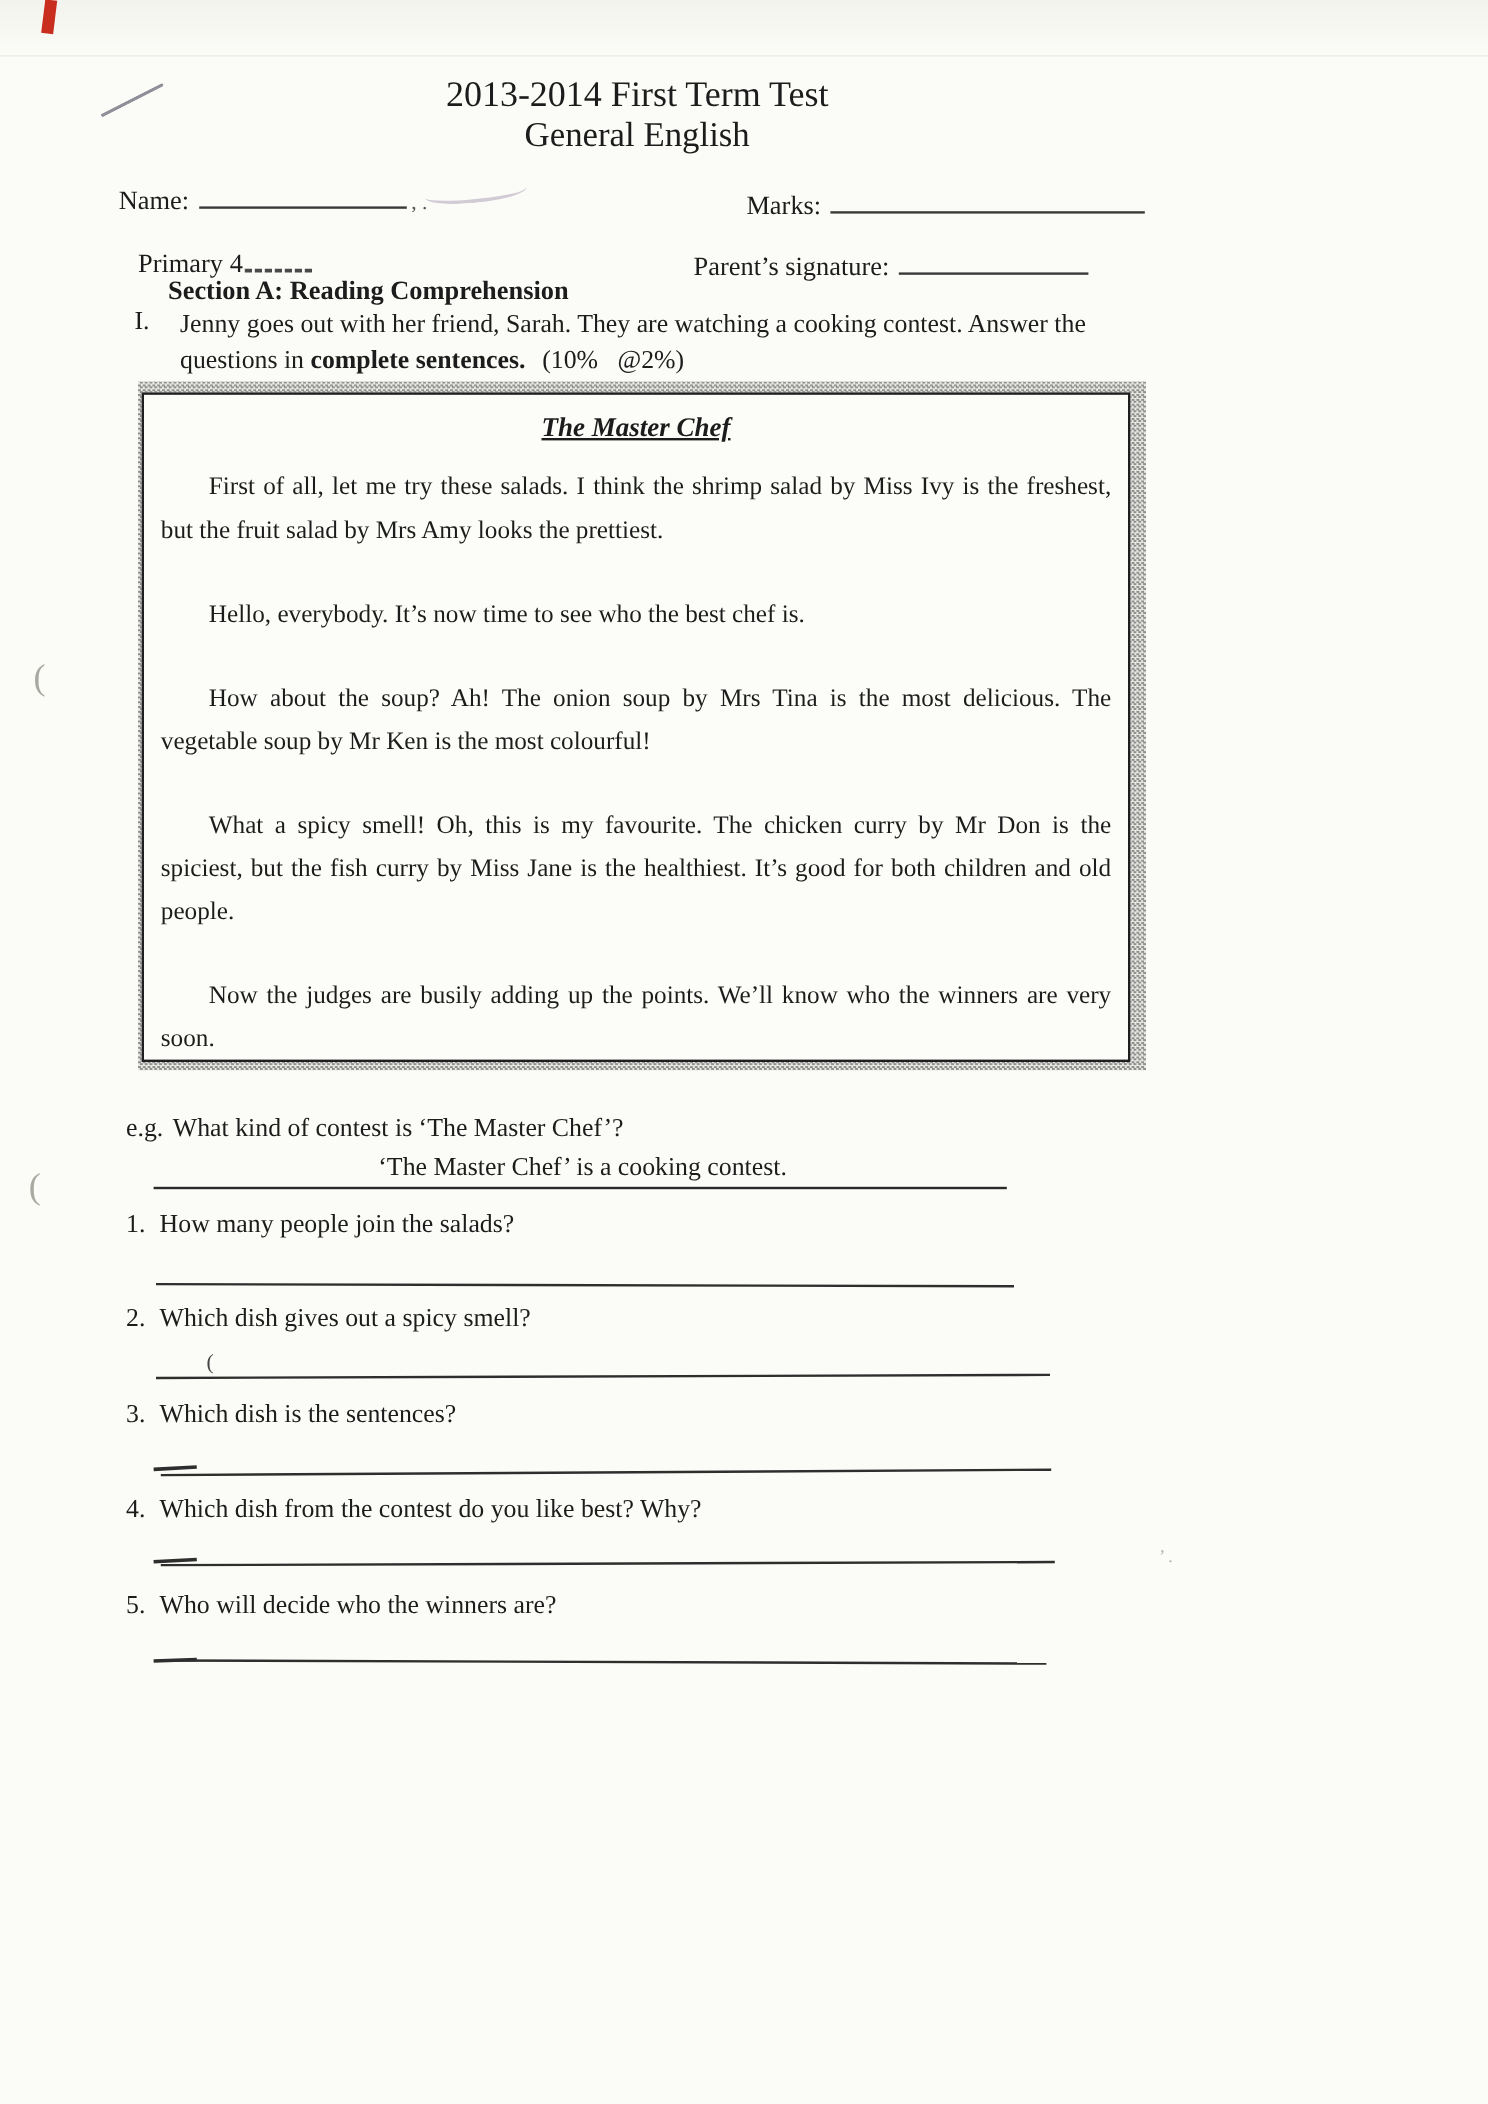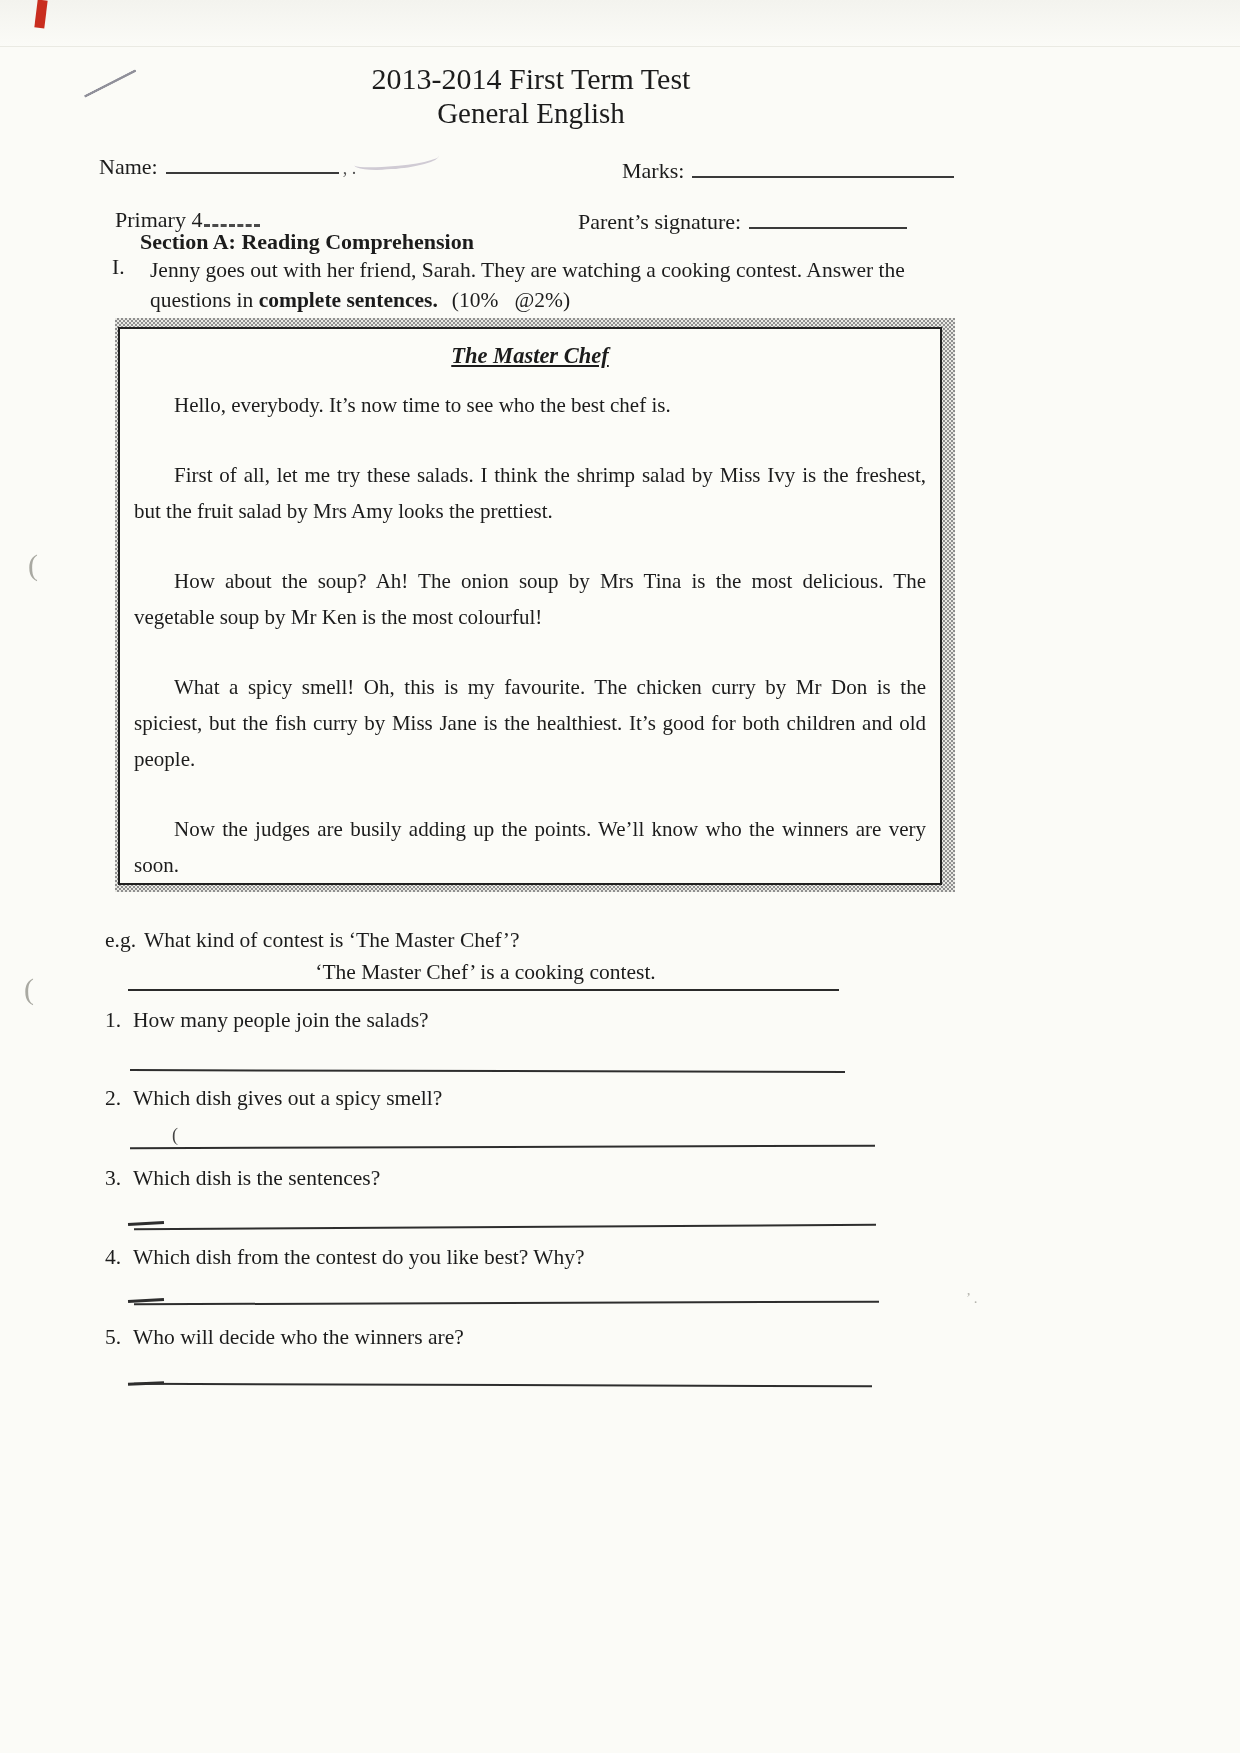--- a/index.html
+++ b/index.html
@@ -93,22 +93,22 @@
     <div>Jenny goes out with her friend, Sarah. They are watching a cooking contest. Answer the</div>
     <div>
       <span>questions in </span><b>complete sentences.</b><span class="marks-note">(10%&nbsp;&nbsp;&nbsp;@2%)</span>
     </div>
   </div>
 
   <div class="box-outer">
     <div class="box-inner">
       <div class="passage-title">The Master Chef</div>
       <div class="passage">
+        <p>First of all, let me try these salads. I think the shrimp salad by Miss Ivy is the freshest, but the fruit salad by Mrs Amy looks the prettiest.</p>
         <p>Hello, everybody. It’s now time to see who the best chef is.</p>
-        <p>First of all, let me try these salads. I think the shrimp salad by Miss Ivy is the freshest, but the fruit salad by Mrs Amy looks the prettiest.</p>
         <p>How about the soup? Ah! The onion soup by Mrs Tina is the most delicious. The vegetable soup by Mr Ken is the most colourful!</p>
         <p>What a spicy smell! Oh, this is my favourite. The chicken curry by Mr Don is the spiciest, but the fish curry by Miss Jane is the healthiest. It’s good for both children and old people.</p>
         <p>Now the judges are busily adding up the points. We’ll know who the winners are very soon.</p>
       </div>
     </div>
   </div>
 
   <div class="eg-q">
     <span class="lbl">e.g.</span><span>What kind of contest is ‘The Master Chef’?</span>
   </div>

